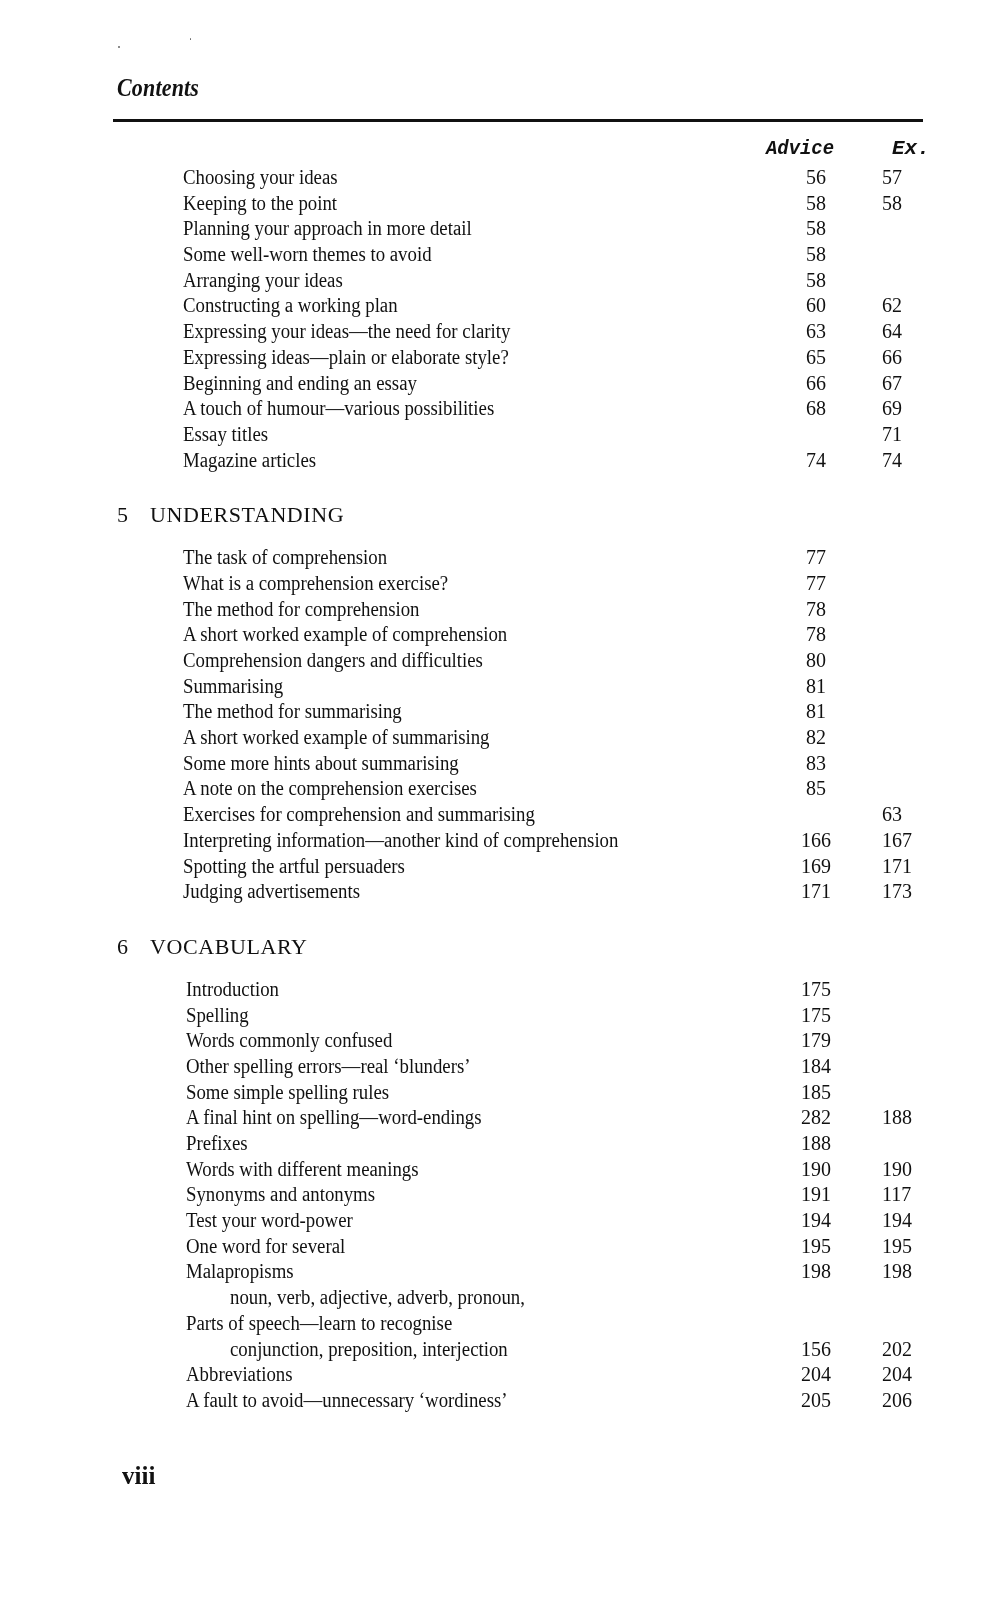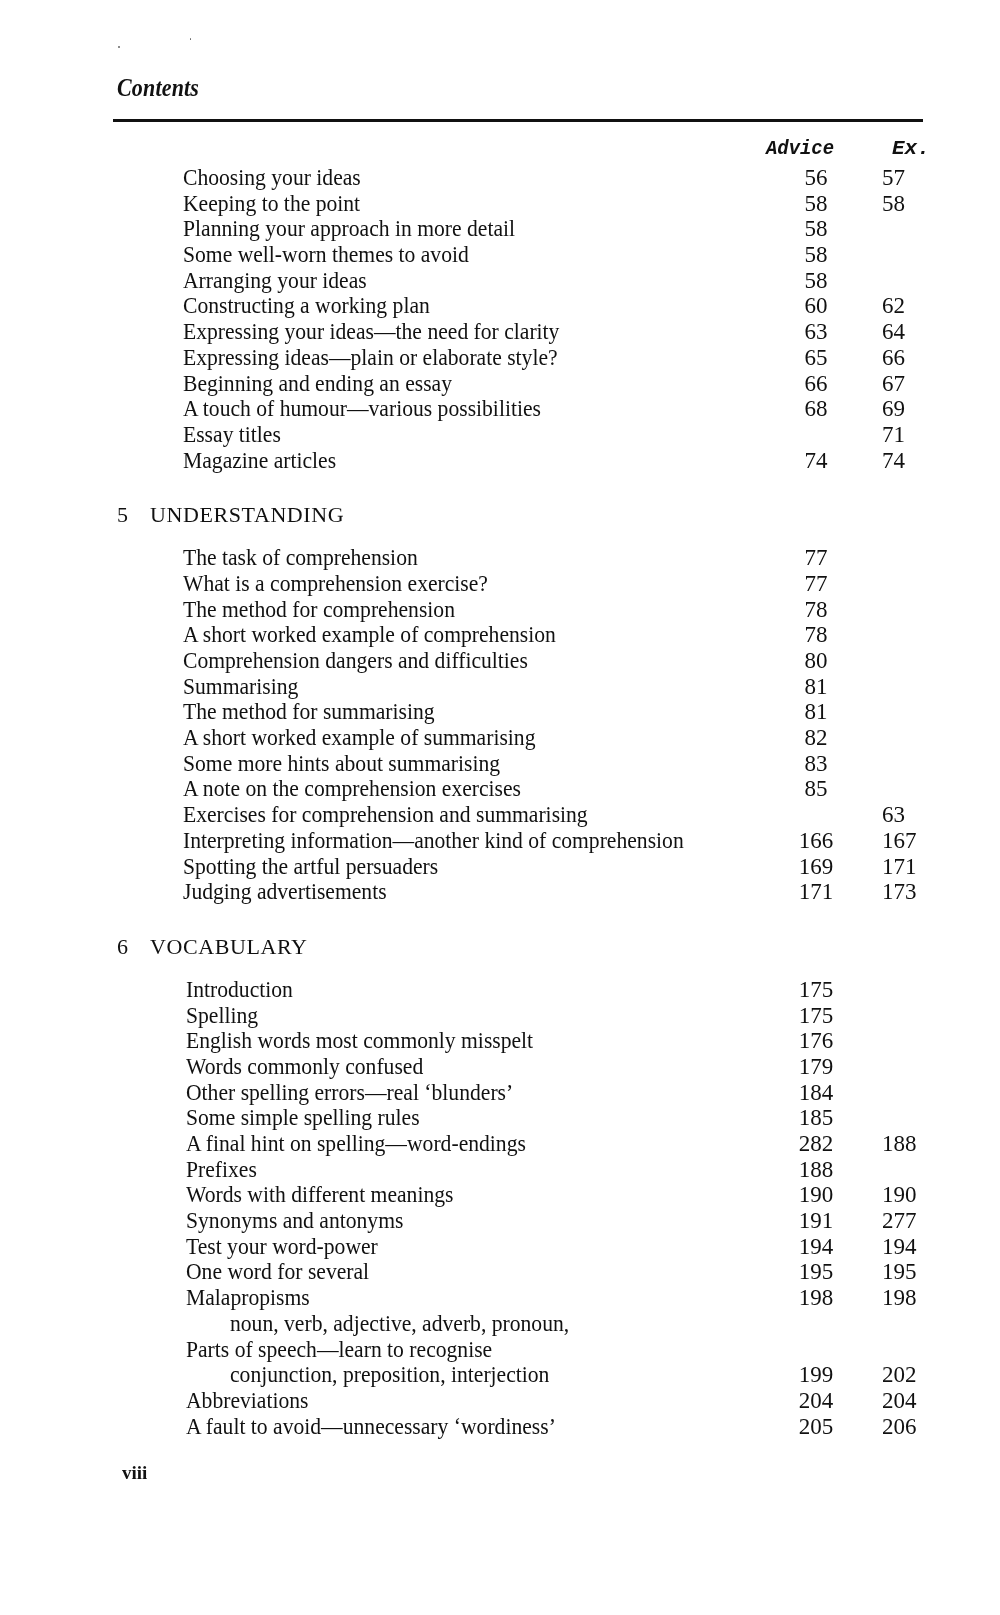--- a/index.html
+++ b/index.html
@@ -6,31 +6,31 @@
   body { width: 1000px; height: 1615px; position: relative; overflow: hidden;
          font-family: "Liberation Serif", "DejaVu Serif", serif; color: #111; }
   .running-head { position: absolute; left: 117px; top: 74px; font-size: 25px; font-style: italic; font-weight: bold;
                   transform: scaleX(0.88); transform-origin: left; letter-spacing: 0.2px; }
   .rule { position: absolute; left: 113px; top: 119px; width: 810px; height: 3px; background: #111; }
   .col-heads { position: absolute; top: 137px; left: 0; width: 1000px; height: 26px; font-family: Liberation Mono, monospace; }
   .col-head { position: absolute; font-style: italic; font-weight: bold; font-size: 21px; }
   .ch-advice { left: 766px; transform: scaleX(0.9); transform-origin: left; }
   .ch-ex { left: 892px; }
   .toc { position: absolute; left: 0; top: 165px; width: 1000px; }
-  .row { position: relative; height: 25.7px; font-size: 23px; line-height: 25.7px; }
+  .row { position: relative; height: 25.7px; font-size: 20px; line-height: 25.7px; }
   .row .title { position: absolute; left: 183px; white-space: nowrap; transform: scaleX(0.94); transform-origin: left; }
   .row .title.indent2 { left: 228px; }
   .row .adv { position: absolute; left: 791px; width: 50px; text-align: center; }
   .row .ex { position: absolute; left: 882px; width: 50px; text-align: left; }
   .chapter { position: relative; height: 40px; font-size: 22px; line-height: 40px; margin-top: 22px; margin-bottom: 10px; }
   .chapter .num { position: absolute; left: 117px; }
   .chapter .name { position: absolute; left: 150px; letter-spacing: 0.6px; }
   .sec6 .row .title { left: 186px; }
   .sec6 .row .title.indent2 { left: 230px; }
-  .folio { position: absolute; left: 122px; top: 1462px; font-size: 19px; font-weight: bold; }
+  .folio { position: absolute; left: 122px; top: 1462px; font-size: 25px; font-weight: bold; }
   .speck { position: absolute; width: 2px; height: 2px; background: #666; border-radius: 1px; }
 </style>
 </head>
 <body>
 
 <span class="speck" style="left:118px;top:46px;"></span>
 <span class="speck" style="left:190px;top:38px;width:1px;height:2px;"></span>
 
 <div class="running-head">Contents</div>
 <div class="rule"></div>
@@ -189,25 +189,20 @@
           <span class="title">Introduction</span>
           <span class="adv">175</span>
           <span class="ex"></span>
         </div>
         <div class="row">
           <span class="title">Spelling</span>
           <span class="adv">175</span>
           <span class="ex"></span>
         </div>
         <div class="row">
-          <span class="title">English words most commonly misspelt</span>
-          <span class="adv">176</span>
-          <span class="ex"></span>
-        </div>
-        <div class="row">
           <span class="title">Words commonly confused</span>
           <span class="adv">179</span>
           <span class="ex"></span>
         </div>
         <div class="row">
           <span class="title">Other spelling errors—real ‘blunders’</span>
           <span class="adv">184</span>
           <span class="ex"></span>
         </div>
         <div class="row">
@@ -226,21 +221,21 @@
           <span class="ex"></span>
         </div>
         <div class="row">
           <span class="title">Words with different meanings</span>
           <span class="adv">190</span>
           <span class="ex">190</span>
         </div>
         <div class="row">
           <span class="title">Synonyms and antonyms</span>
           <span class="adv">191</span>
-          <span class="ex">277</span>
+          <span class="ex">117</span>
         </div>
         <div class="row">
           <span class="title">Test your word-power</span>
           <span class="adv">194</span>
           <span class="ex">194</span>
         </div>
         <div class="row">
           <span class="title">One word for several</span>
           <span class="adv">195</span>
           <span class="ex">195</span>
@@ -255,21 +250,21 @@
           <span class="adv"></span>
           <span class="ex"></span>
         </div>
         <div class="row">
           <span class="title">Parts of speech—learn to recognise</span>
           <span class="adv"></span>
           <span class="ex"></span>
         </div>
         <div class="row">
           <span class="title indent2">conjunction, preposition, interjection</span>
-          <span class="adv">199</span>
+          <span class="adv">156</span>
           <span class="ex">202</span>
         </div>
         <div class="row">
           <span class="title">Abbreviations</span>
           <span class="adv">204</span>
           <span class="ex">204</span>
         </div>
         <div class="row">
           <span class="title">A fault to avoid—unnecessary ‘wordiness’</span>
           <span class="adv">205</span>

